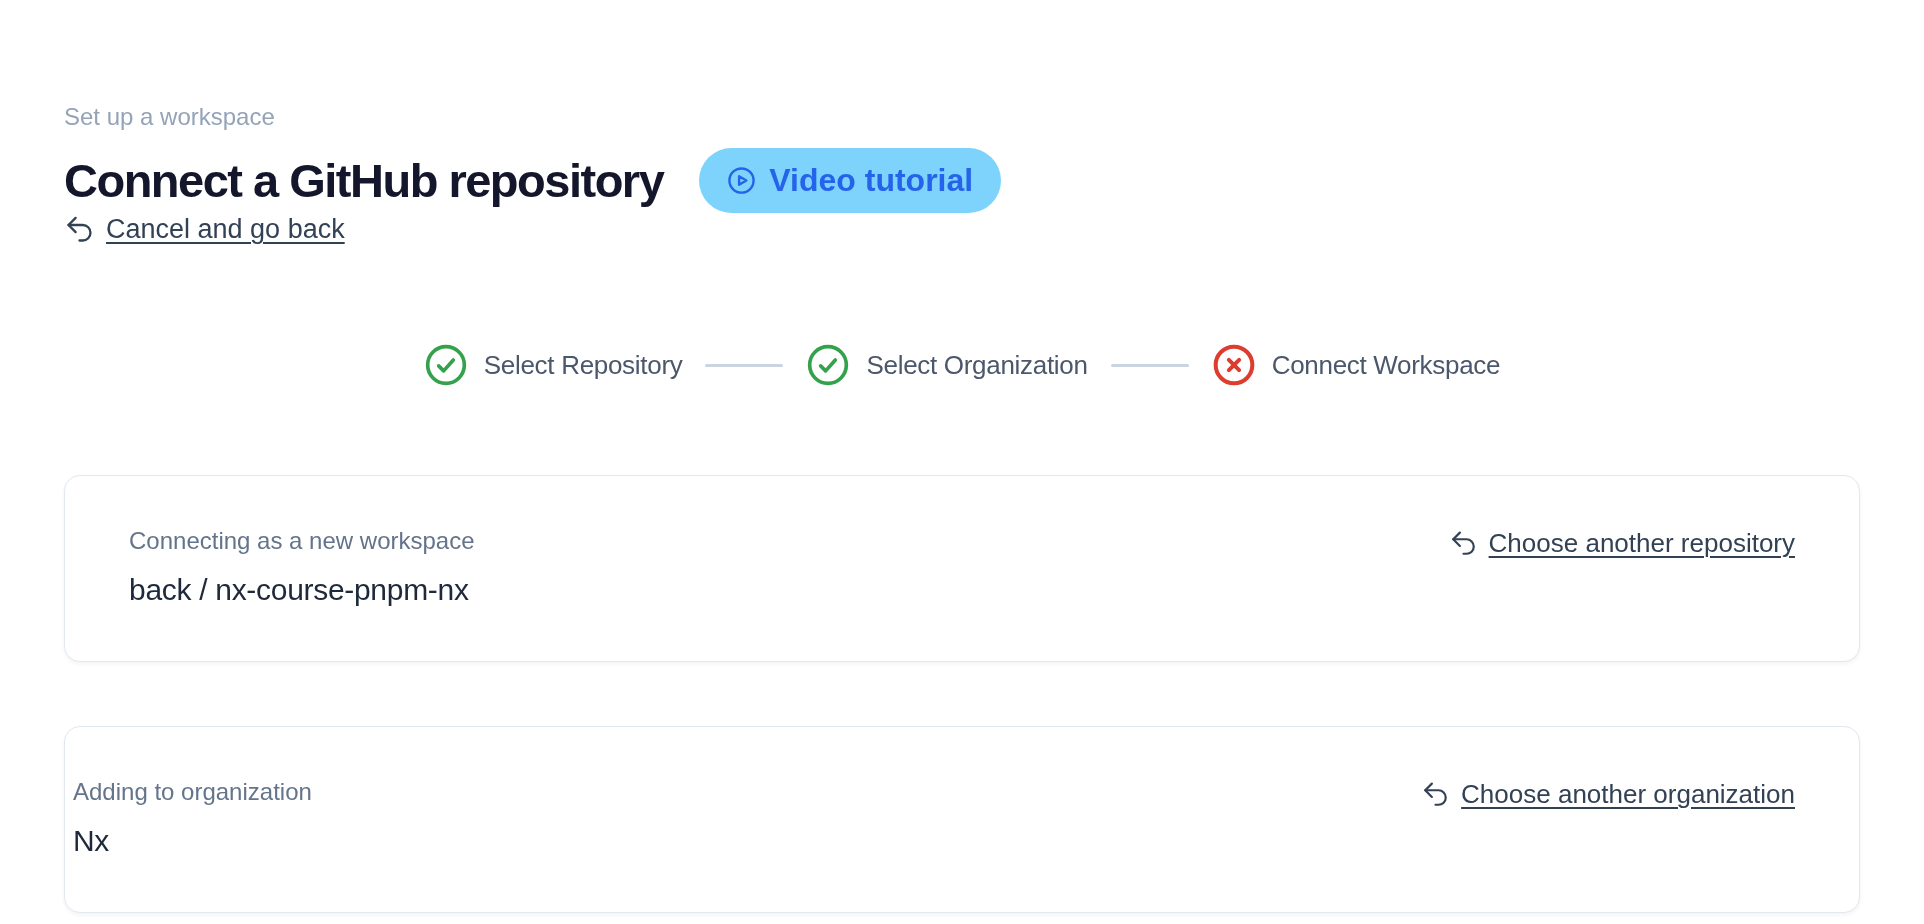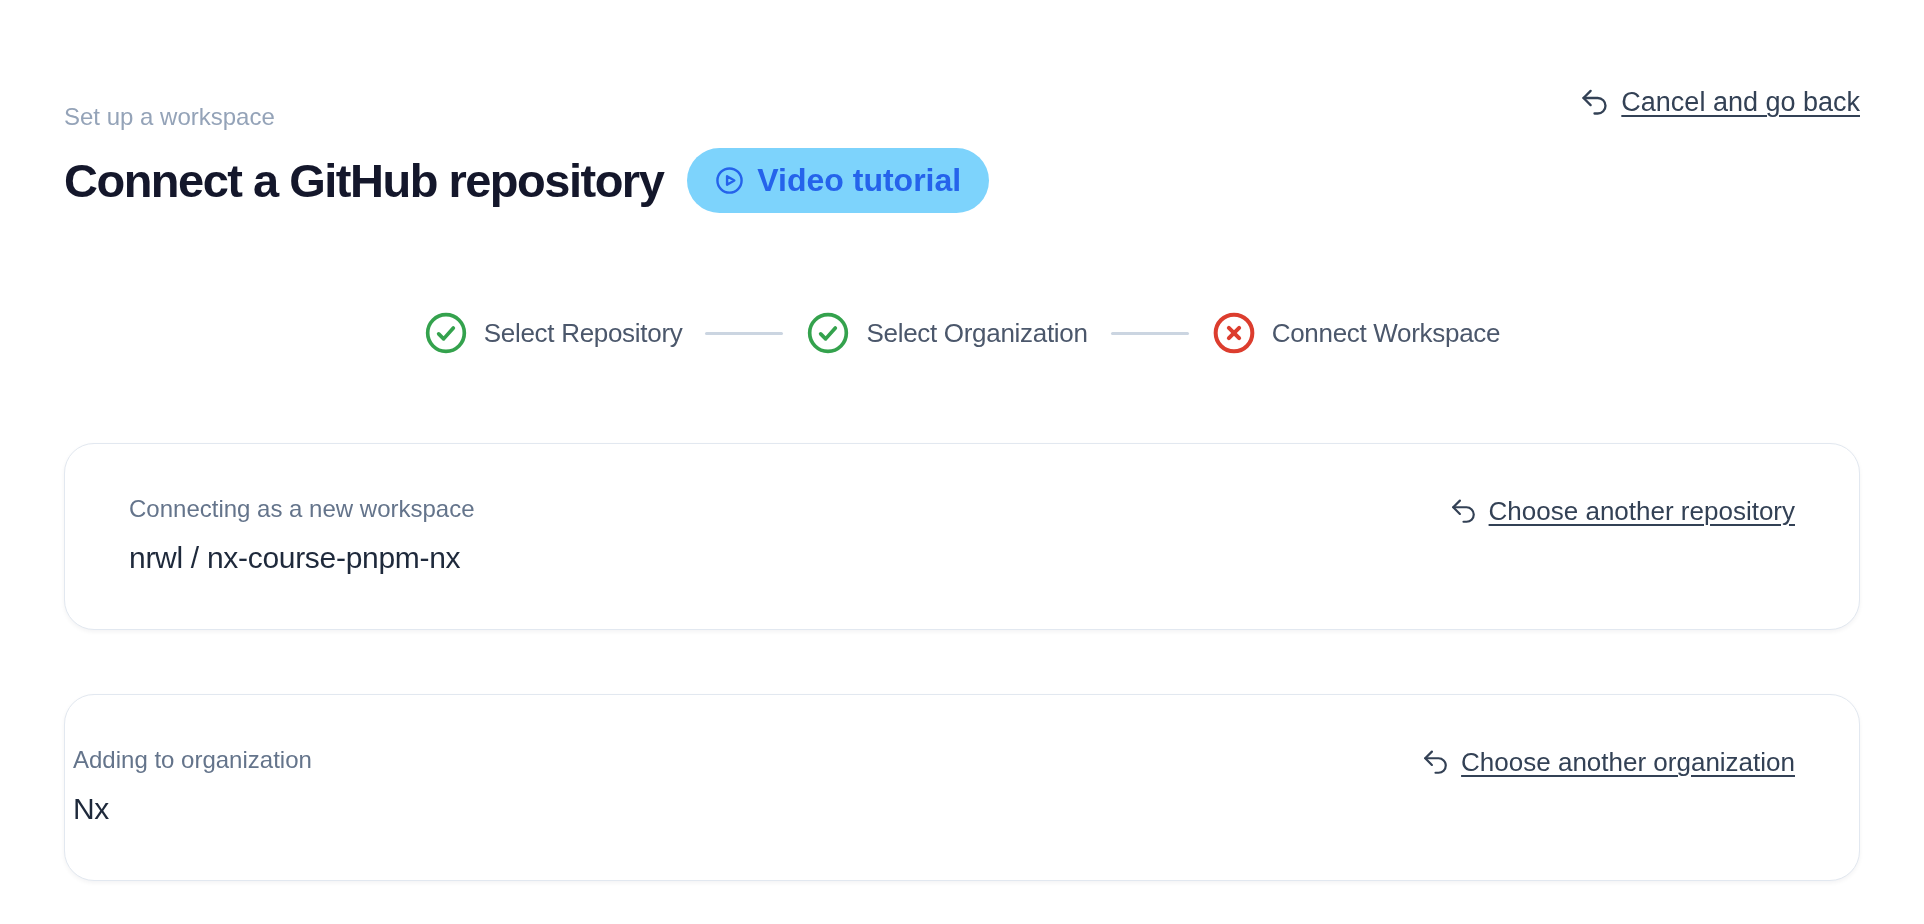--- a/index.html
+++ b/index.html
@@ -12,29 +12,30 @@
     color: #0f172a;
     overflow: hidden;
   }
   .page { padding: 86px 64px 0 64px; }
 
   
   .header-row {
     display: flex;
     justify-content: space-between;
     align-items: flex-start;
+    flex-direction: column;
   }
   .eyebrow {
     font-size: 24px;
     line-height: 30px;
     color: #94a3b8;
     margin: 16px 0 16px 0;
     font-weight: 400;
   }
-  .title-row { display: flex; align-items: center; gap: 24px; }
+  .title-row { display: flex; align-items: center; gap: 36px; }
   .page-title {
     font-size: 47px;
     line-height: 54px;
     font-weight: 700;
     letter-spacing: -1.5px;
     margin: 0;
     color: #14172b;
   }
   .pill-button {
     display: inline-flex;
@@ -93,21 +94,21 @@
     background: #cbd5e1;
     border-radius: 2px;
     margin: 0 23px;
   }
 
   
   .card {
     margin-top: 88px;
     background: #ffffff;
     border: 1px solid #e2e8f0;
-    border-radius: 30px;
+    border-radius: 16px;
     padding: 50px 64px;
     display: flex;
     justify-content: space-between;
     align-items: flex-start;
     box-shadow: 0 2px 4px rgba(15, 23, 42, 0.05);
   }
   .card + .card { margin-top: 64px; padding-left: 8px; }
   .card-label {
     font-size: 24px;
     line-height: 30px;
@@ -193,21 +194,21 @@
         </svg>
       </span>
       <span class="step-label">Connect Workspace</span>
     </div>
 
   </div>
 
   <div class="card">
     <div>
       <p class="card-label">Connecting as a new workspace</p>
-      <p class="card-value"><span>nrwl / </span><span class="value-bold">nx-course-pnpm-nx</span></p>
+      <p class="card-value"><span>back / </span><span class="value-bold">nx-course-pnpm-nx</span></p>
     </div>
     <a class="back-link">
       <span>
         <svg width="29" height="29" viewBox="0 0 24 24" fill="none" stroke="#334155" stroke-width="1.8" stroke-linecap="round" stroke-linejoin="round">
           <path d="M9 14 L3.5 8.5 L9 3"></path>
           <path d="M3.5 8.5 h11 a6 6 0 0 1 0 12 h-2.5"></path>
         </svg>
       </span>
       <span class="link-text">Choose another repository</span>
     </a>

